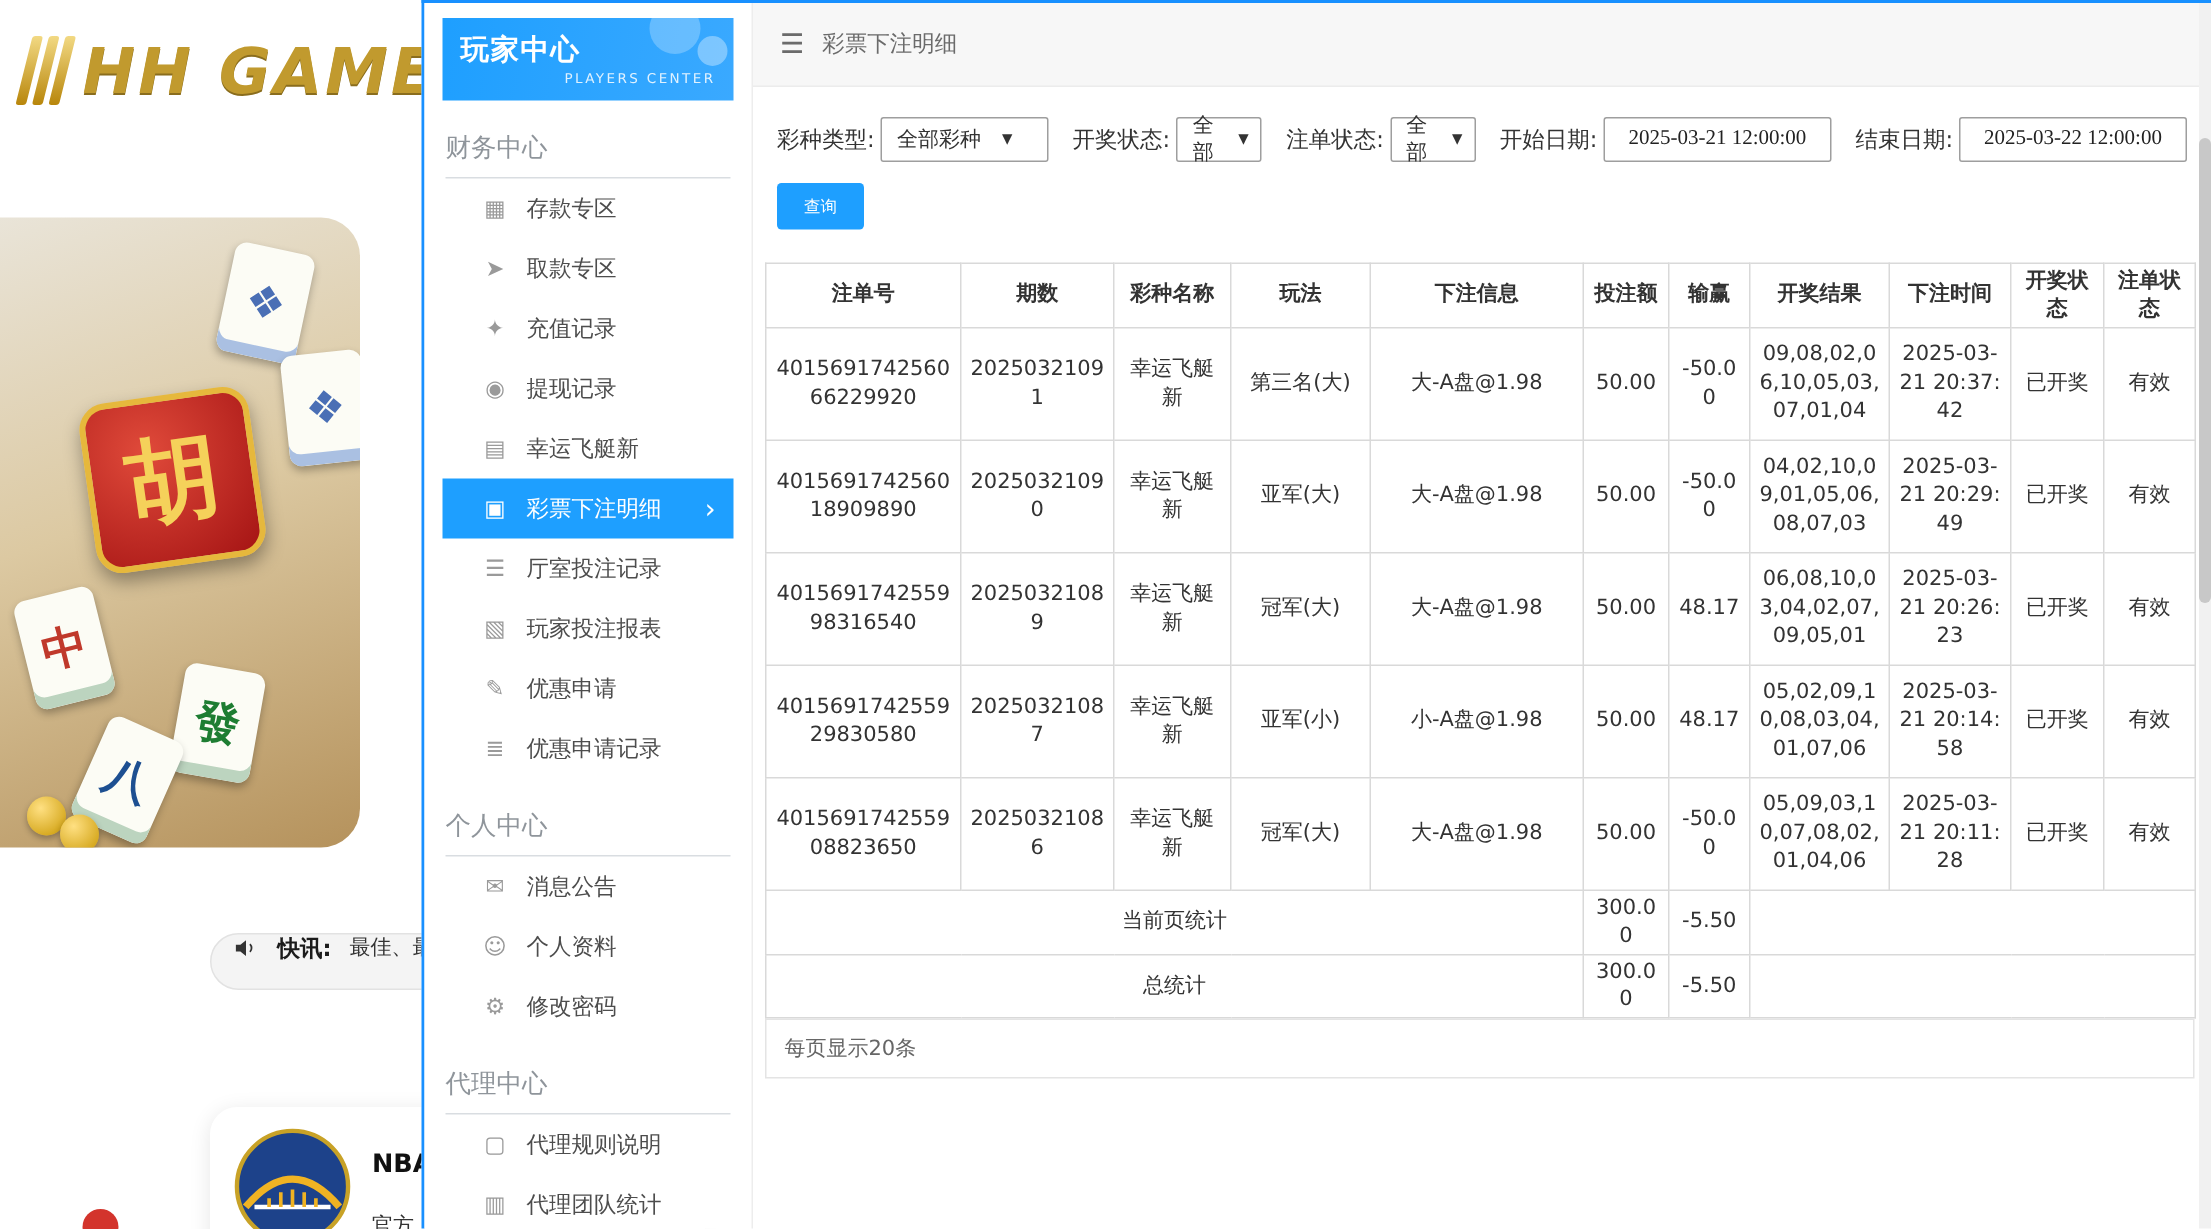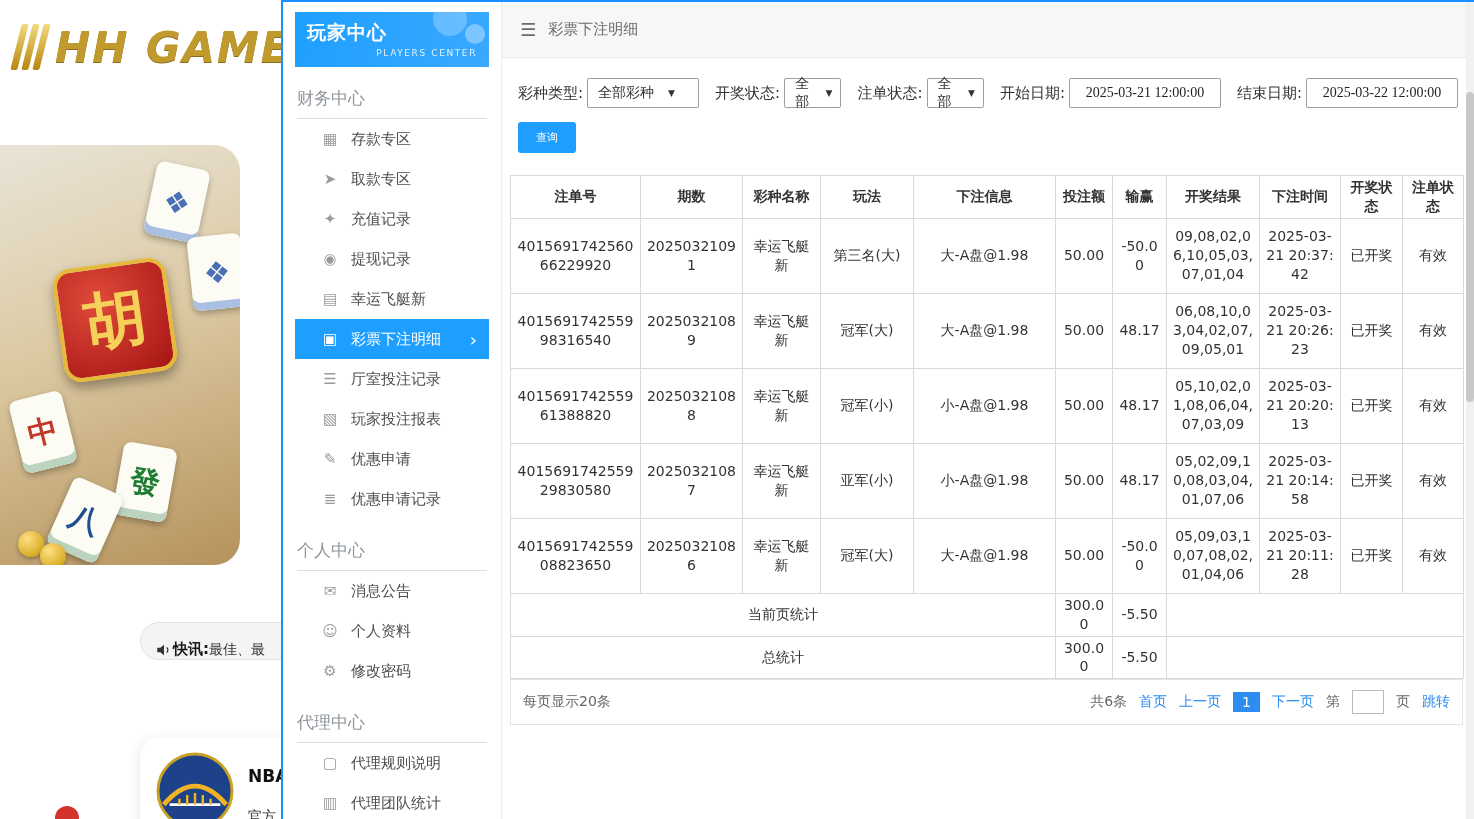--- a/index.html
+++ b/index.html
@@ -24,21 +24,21 @@
   .tile-ba    { left:58px; top:338px; transform:rotate(24deg); color:#1d4f91; }
   .tile-blue  { left:150px; top:20px; transform:rotate(12deg); color:#4a6fb5; box-shadow:inset 0 -8px 0 #aac0e2, 0 3px 6px rgba(0,0,0,.3); }
   .tile-blue2 { left:190px; top:90px; transform:rotate(-6deg); color:#4a6fb5; box-shadow:inset 0 -8px 0 #aac0e2, 0 3px 6px rgba(0,0,0,.3); }
   .hero-badge { position:absolute; left:58px; top:118px; width:114px; height:114px; transform:rotate(-8deg);
     background:radial-gradient(circle at 35% 30%, #e04a3a, #a51414); border:4px solid #e6b83c; border-radius:18px;
     display:flex; align-items:center; justify-content:center; font-size:62px; font-weight:bold; color:#f5d15a;
     box-shadow:0 6px 12px rgba(0,0,0,.35); }
   .coin { position:absolute; width:26px; height:26px; border-radius:50%; background:radial-gradient(circle at 35% 30%, #ffe082,#c99700); box-shadow:0 2px 4px rgba(0,0,0,.3); }
 
   .news-pill { position:absolute; left:140px; top:622px; width:270px; height:38px; border-radius:19px;
-    background:#f4f4f4; border:1px solid #e2e2e2; display:flex; align-items:flex-end; gap:0; padding:0 14px;
+    background:#f4f4f4; border:1px solid #e2e2e2; display:flex; align-items:flex-start; gap:12px; padding:0 14px;
     white-space:nowrap; overflow:hidden; }
   .news-pill .spk { width:18px; height:18px; flex:0 0 auto; }
   .news-label { font-weight:bold; color:#1b1b1b; font-size:15px; }
   .news-text  { color:#333; font-size:14px; }
 
   .nba-card { position:absolute; left:140px; top:738px; width:330px; height:130px; background:#fff;
     border-radius:18px; box-shadow:0 3px 14px rgba(0,0,0,.10); padding:14px 16px; display:flex; gap:14px; }
   .nba-title { font-size:17px; font-weight:bold; color:#111; margin-top:14px; }
   .nba-sub   { font-size:14px; color:#333; margin-top:22px; }
 
@@ -303,42 +303,42 @@
               <td>第三名(大)</td>
               <td>大-A盘@1.98</td>
               <td>50.00</td>
               <td>-50.00</td>
               <td>09,08,02,06,10,05,03,07,01,04</td>
               <td>2025-03-21 20:37:42</td>
               <td>已开奖</td>
               <td>有效</td>
             </tr>
             <tr class="data-row">
+              <td>401569174256018909890</td>
+              <td>20250321090</td>
+              <td>幸运飞艇新</td>
+              <td>亚军(大)</td>
+              <td>大-A盘@1.98</td>
+              <td>50.00</td>
+              <td>-50.00</td>
+              <td>04,02,10,09,01,05,06,08,07,03</td>
+              <td>2025-03-21 20:29:49</td>
+              <td>已开奖</td>
+              <td>有效</td>
+            </tr>
+            <tr class="data-row">
               <td>401569174255998316540</td>
               <td>20250321089</td>
               <td>幸运飞艇新</td>
               <td>冠军(大)</td>
               <td>大-A盘@1.98</td>
               <td>50.00</td>
               <td>48.17</td>
               <td>06,08,10,03,04,02,07,09,05,01</td>
               <td>2025-03-21 20:26:23</td>
-              <td>已开奖</td>
-              <td>有效</td>
-            </tr>
-            <tr class="data-row">
-              <td>401569174255961388820</td>
-              <td>20250321088</td>
-              <td>幸运飞艇新</td>
-              <td>冠军(小)</td>
-              <td>小-A盘@1.98</td>
-              <td>50.00</td>
-              <td>48.17</td>
-              <td>05,10,02,01,08,06,04,07,03,09</td>
-              <td>2025-03-21 20:20:13</td>
               <td>已开奖</td>
               <td>有效</td>
             </tr>
             <tr class="data-row">
               <td>401569174255929830580</td>
               <td>20250321087</td>
               <td>幸运飞艇新</td>
               <td>亚军(小)</td>
               <td>小-A盘@1.98</td>
               <td>50.00</td>
@@ -371,31 +371,20 @@
               <td colspan="5">总统计</td>
               <td>300.00</td>
               <td>-5.50</td>
               <td colspan="4"></td>
             </tr>
           </tbody>
       </table>
 
       <div class="pager">
         <span>每页显示20条</span>
-        <span class="pager-right">
-          <span>共6条</span>
-          <a class="pg-link">首页</a>
-          <a class="pg-link">上一页</a>
-          <span class="pg-current">1</span>
-          <a class="pg-link">下一页</a>
-          <span>第</span>
-          <input class="pg-input" value="" style="">
-          <span>页</span>
-          <a class="pg-link">跳转</a>
-        </span>
       </div>
 
       
     </div>
   </div>
 
   <div class="scrollbar">
     <div class="scroll-thumb"></div>
   </div>
 </div>

